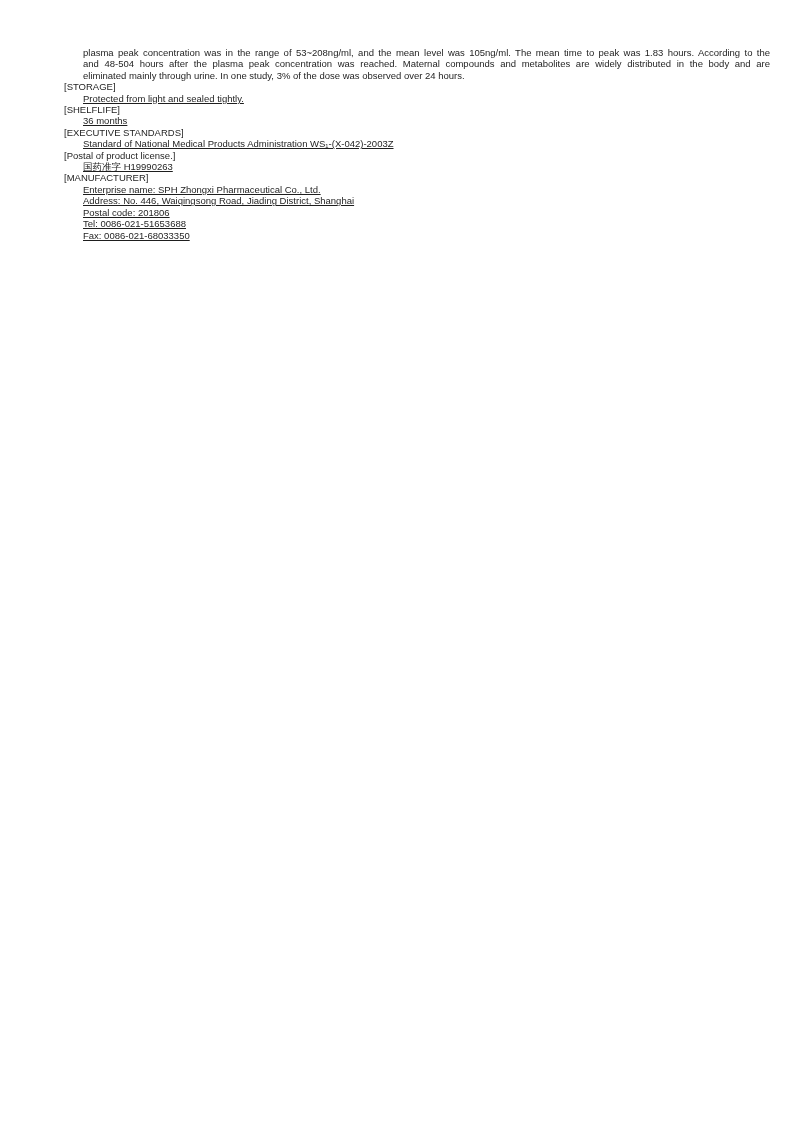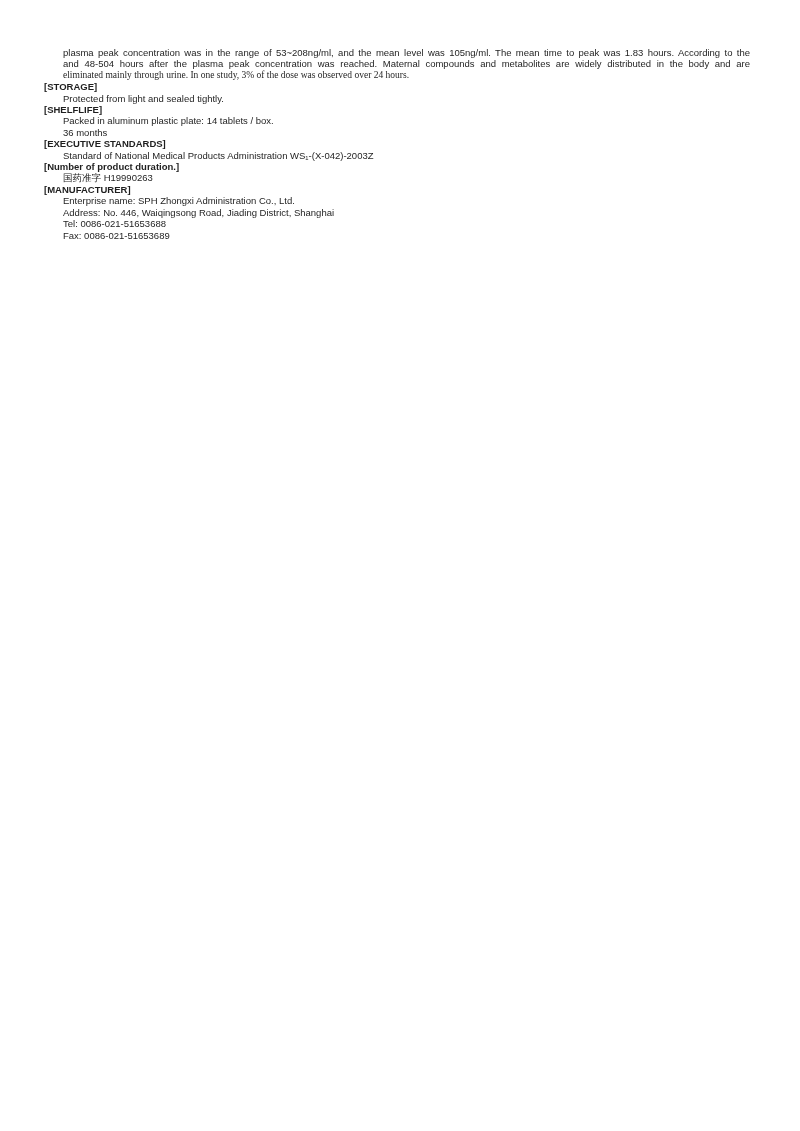--- a/index.html
+++ b/index.html
@@ -10,85 +10,85 @@
   body {
     width: 800px;
     height: 1131px;
     position: relative;
     font-family: "Liberation Sans", "DejaVu Sans", sans-serif;
     color: #1e1e1e;
     -webkit-font-smoothing: antialiased;
   }
   .page {
     position: absolute;
-    left: 44px;
+    left: 64px;
     top: 47px;
     width: 706px;
     font-size: 9.5px;
     line-height: 11.4px;
   }
   .para {
     margin-left: 19px;
     width: 687px;
   }
   .jline {
     text-align: justify;
     text-align-last: justify;
     white-space: normal;
   }
   .jline-last {
     text-align: left;
     text-align-last: left;
-    font-family: Liberation Serif, serif;
   }
   .heading {
-    font-weight: bold;
+    font-weight: normal;
     white-space: nowrap;
   }
   .body-line {
     margin-left: 19px;
     white-space: nowrap;
+    text-decoration: underline;
   }
 </style>
 </head>
 <body>
 
 <div class="page">
 
   <div class="para">
     <div class="jline">plasma peak concentration was in the range of 53~208ng/ml, and the mean level was 105ng/ml. The mean time to peak was 1.83 hours. According to the</div>
     <div class="jline">and 48-504 hours after the plasma peak concentration was reached. Maternal compounds and metabolites are widely distributed in the body and are</div>
     <div class="jline jline-last">eliminated mainly through urine. In one study, 3% of the dose was observed over 24 hours.</div>
   </div>
 
   <div>
     <div class="heading">[STORAGE]</div>
     <div class="body-line">Protected from light and sealed tightly.</div>
   </div>
 
   <div>
     <div class="heading">[SHELFLIFE]</div>
-    <div class="body-line">Packed in aluminum plastic plate: 14 tablets / box.</div>
   </div>
 
   <div>
     <div class="body-line">36 months</div>
   </div>
 
   <div>
     <div class="heading">[EXECUTIVE STANDARDS]</div>
     <div class="body-line">Standard of National Medical Products Administration WS₁-(X-042)-2003Z</div>
   </div>
 
   <div>
-    <div class="heading">[Number of product duration.]</div>
+    <div class="heading">[Postal of product license.]</div>
     <div class="body-line">国药准字 H19990263</div>
   </div>
 
   <div>
     <div class="heading">[MANUFACTURER]</div>
-    <div class="body-line">Enterprise name: SPH Zhongxi Administration Co., Ltd.</div>
+    <div class="body-line">Enterprise name: SPH Zhongxi Pharmaceutical Co., Ltd.</div>
     <div class="body-line">Address: No. 446, Waiqingsong Road, Jiading District, Shanghai</div>
+    <div class="body-line">Postal code: 201806</div>
     <div class="body-line">Tel: 0086-021-51653688</div>
-    <div class="body-line">Fax: 0086-021-51653689</div>
+    <div class="body-line">Fax: 0086-021-68033350</div>
   </div>
 
 </div>
 
 </body></html>

